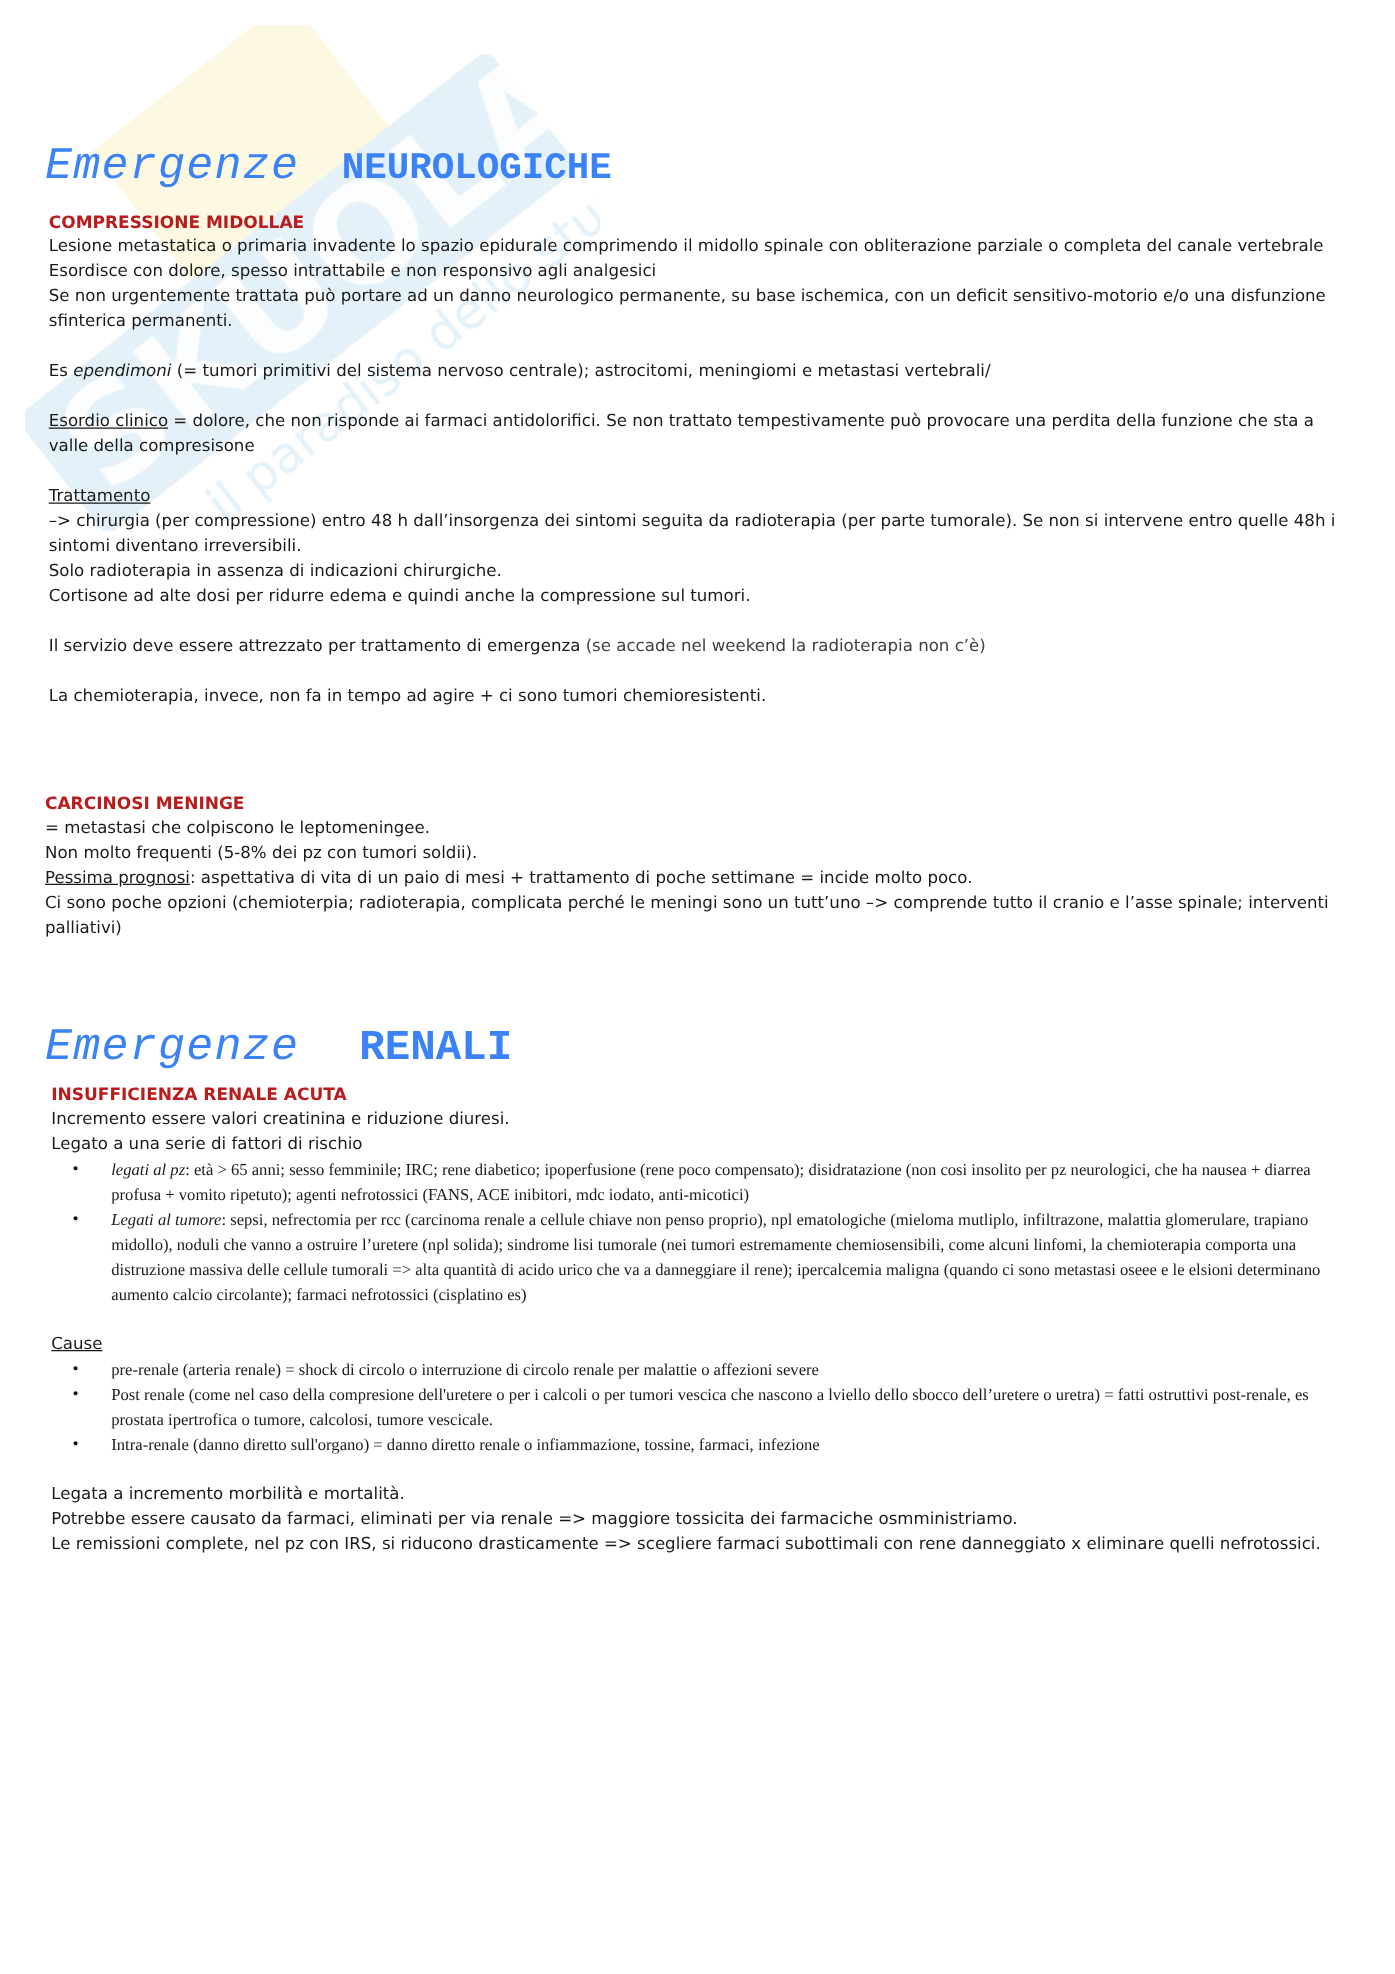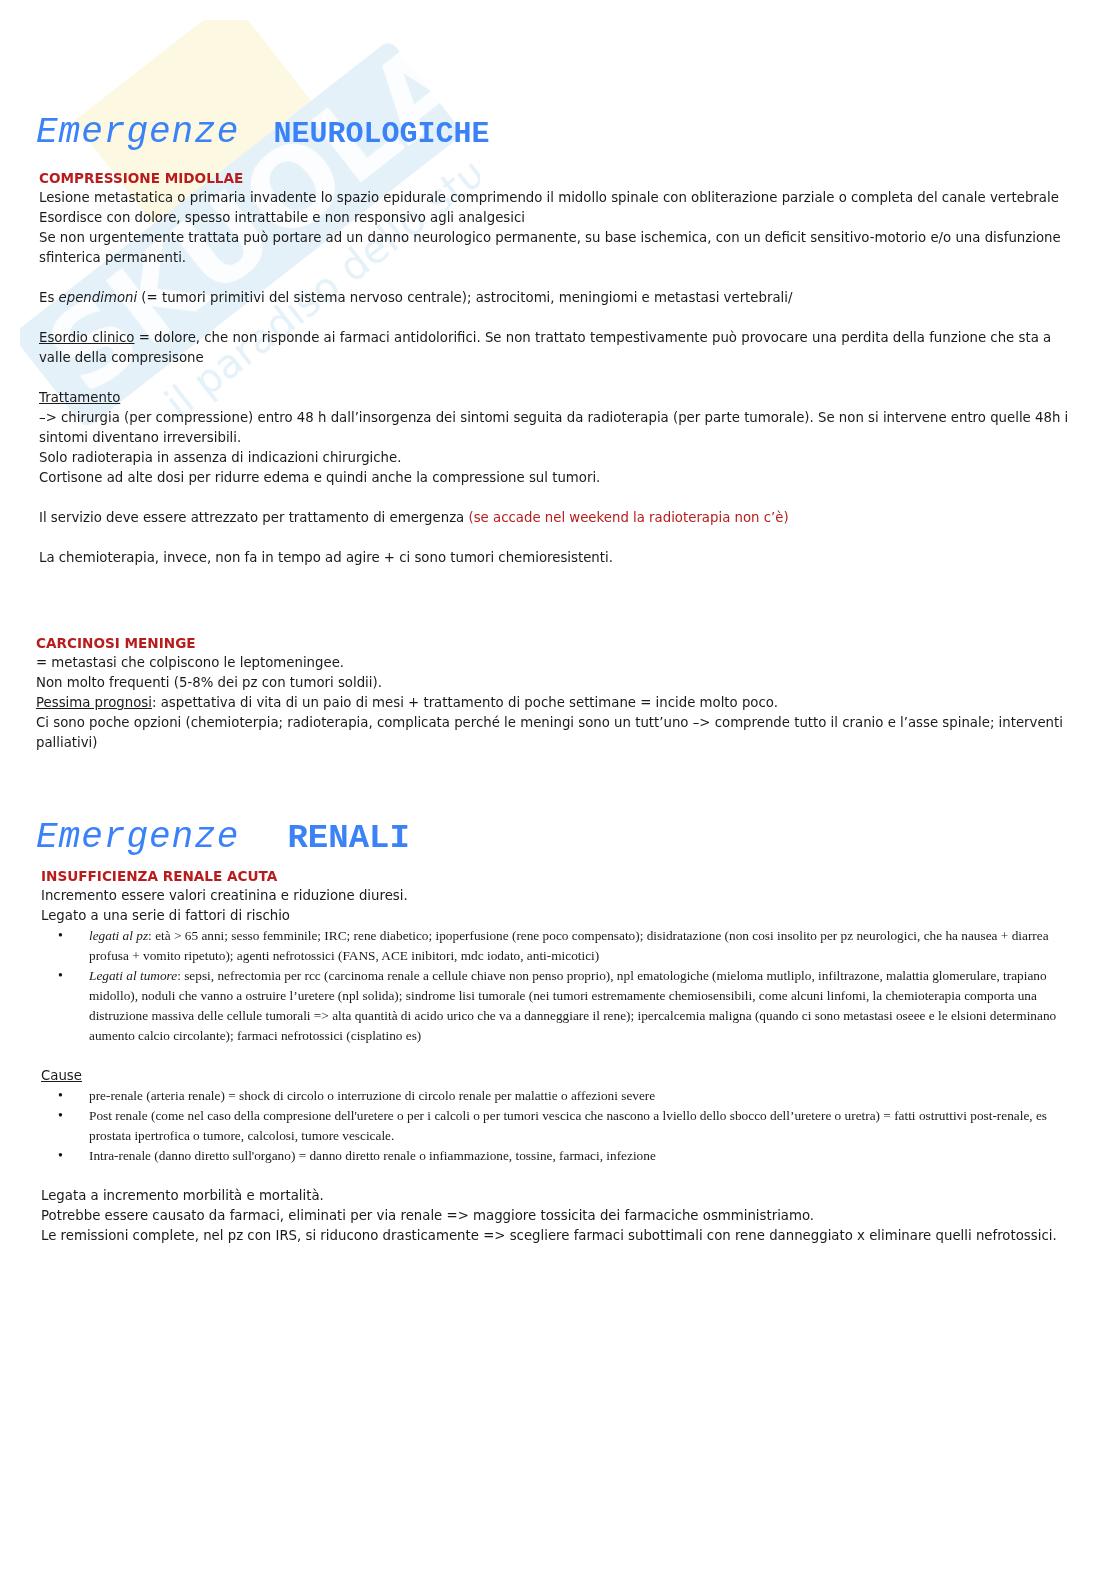--- a/index.html
+++ b/index.html
@@ -21,21 +21,21 @@
     letter-spacing: 1px;
   }
   .handtitle .w1 { font-size: 36px; font-weight: normal; font-style: italic; }
   .handtitle .w2 { font-size: 30px; font-weight: bold; margin-left: 34px; letter-spacing: 0px; }
   .block { position: absolute; left: 39px; width: 1030px; font-size: 13.3px; line-height: 20px; }
   .block p { margin: 0; }
   .block .gap { height: 20px; }
   .h-section { font-weight: bold; font-size: 13.6px; color: #b91c1c; }
   .u { text-decoration: underline; }
   .i { font-style: italic; }
-  .grey { color: #b91c1c; }
+  .grey { color: #404040; }
   ul.bullets { margin: 0; padding: 0; list-style: none; font-family: Liberation Serif, serif; }
   ul.bullets li { position: relative; padding-left: 48px; }
   ul.bullets li::before {
     content: "\2022"; position: absolute; left: 17px; top: 0; font-size: 14px; color: #111;
   }
 </style>
 </head>
 <body>
 
 <svg class="watermark" viewBox="0 0 460 460" xmlns="http://www.w3.org/2000/svg">

